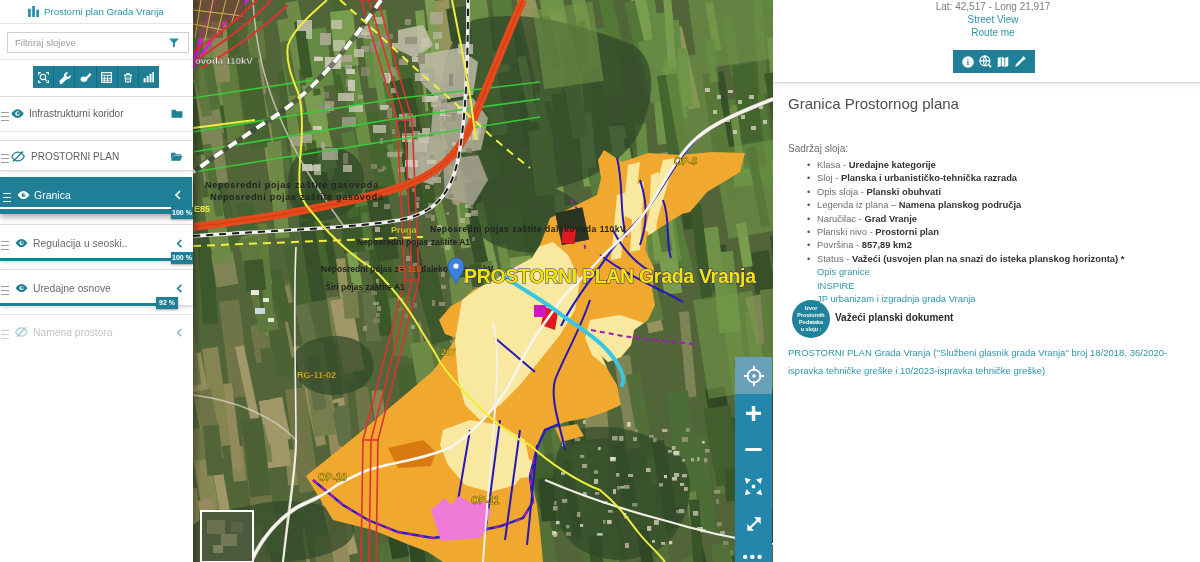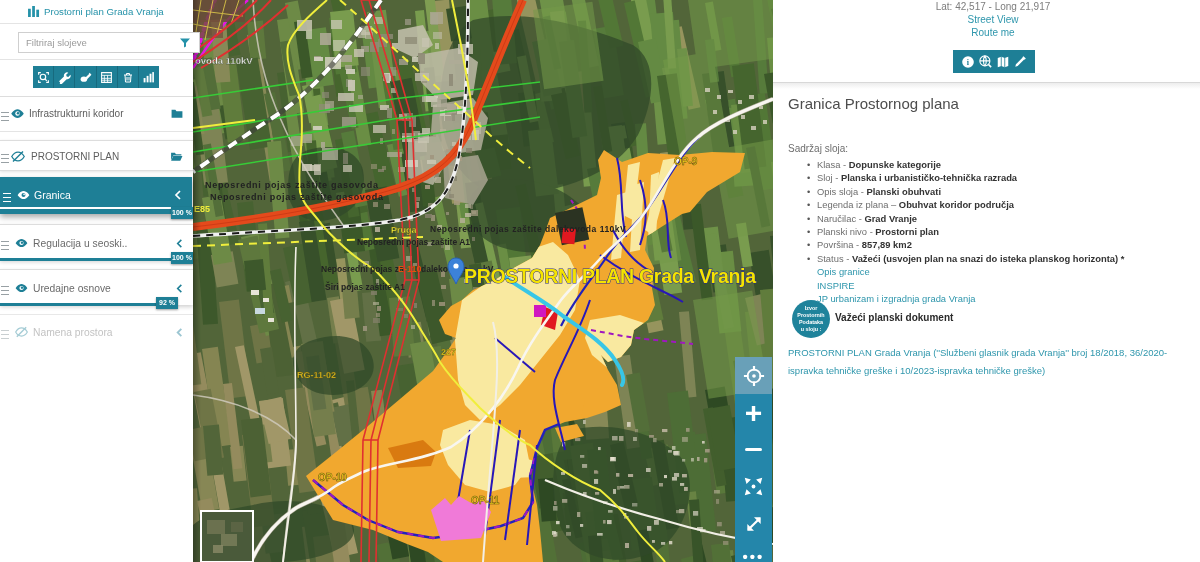--- a/index.html
+++ b/index.html
@@ -950,21 +950,21 @@
   <div class="abs" style="left:28px;top:3px;width:165px;height:16px;display:flex;align-items:center;white-space:nowrap;">
     <svg width="12" height="11" viewBox="0 0 13 12" style="flex:none;">
           <rect x="0" y="3" width="3" height="9" fill="#2592a9"></rect>
           <rect x="4.5" y="0" width="3" height="12" fill="#2592a9"></rect>
           <rect x="9" y="4" width="3" height="8" fill="#2592a9"></rect>
         </svg>
     <span style="font-size:9.7px;color:#2592a9;margin-left:4px;">Prostorni plan Grada Vranja</span>
   </div>
   <div class="divider" style="top:23px;"></div>
 
-  <div class="abs" style="left:18px;top:32px;width:182px;height:21px;border:1px solid #cfcfcf;background:#fff;">
+  <div class="abs" style="left:7px;top:32px;width:182px;height:21px;border:1px solid #cfcfcf;background:#fff;">
     <span style="position:absolute;left:7px;top:4px;font-size:9.5px;color:#9b9b9b;">Filtriraj slojeve</span>
     <svg width="12" height="12" viewBox="0 0 24 24" style="position:absolute;right:8px;top:4px;" fill="#2592a9">
           <path d="M2 3h20l-8 9v7l-4 2v-9z"></path>
         </svg>
   </div>
   <div class="divider" style="top:59px;"></div>
 
   <div class="abs" style="left:33px;top:66px;width:126px;height:22px;background:#1e7f96;display:flex;">
     <div style="flex:1;display:flex;align-items:center;justify-content:center;border-right:1px solid #176a7e;">
       <svg width="13" height="13" viewBox="0 0 24 24" fill="none" stroke="#fff" stroke-width="2.2">
@@ -1143,24 +1143,24 @@
         </svg>
   </div>
 
   <div class="abs" style="left:0;top:82px;width:427px;border-top:1px solid #d8d8d8;"></div>
   <div class="abs" style="left:0;top:83px;width:427px;height:6px;background:linear-gradient(#ededed,#fff);"></div>
 
   <div class="abs" style="left:15px;top:95px;width:400px;">
     <div style="font-size:15px;color:#4d4d4d;">Granica Prostornog plana</div>
     <div style="font-size:10px;color:#6e6e6e;margin-top:31px;">Sadržaj sloja:</div>
     <ul style="list-style:none;margin-top:4px;margin-left:19px;font-size:9.4px;color:#6e6e6e;line-height:13.4px;white-space:nowrap;">
-      <li><span class="blt">•</span>Klasa - <b style="color:#333;">Dopunske kategorije</b></li>
+      <li><span class="blt">•</span>Klasa - <b style="color:#333;">Uredajne kategorije</b></li>
       <li><span class="blt">•</span>Sloj - <b style="color:#333;">Planska i urbanističko-tehnička razrada</b></li>
       <li><span class="blt">•</span>Opis sloja - <b style="color:#333;">Planski obuhvati</b></li>
-      <li><span class="blt">•</span>Legenda iz plana – <b style="color:#333;">Obuhvat koridor područja</b></li>
+      <li><span class="blt">•</span>Legenda iz plana – <b style="color:#333;">Namena planskog područja</b></li>
       <li><span class="blt">•</span>Naručilac - <b style="color:#333;">Grad Vranje</b></li>
       <li><span class="blt">•</span>Planski nivo - <b style="color:#333;">Prostorni plan</b></li>
       <li><span class="blt">•</span>Površina - <b style="color:#333;">857,89 km2</b></li>
       <li><span class="blt">•</span>Status - <b style="color:#333;">Važeći (usvojen plan na snazi do isteka planskog horizonta) *</b></li>
       <li><a class="lnk">Opis granice</a></li>
       <li><a class="lnk">INSPIRE</a></li>
       <li><a class="lnk">JP urbanizam i izgradnja grada Vranja</a></li>
     </ul>
   </div>
 

